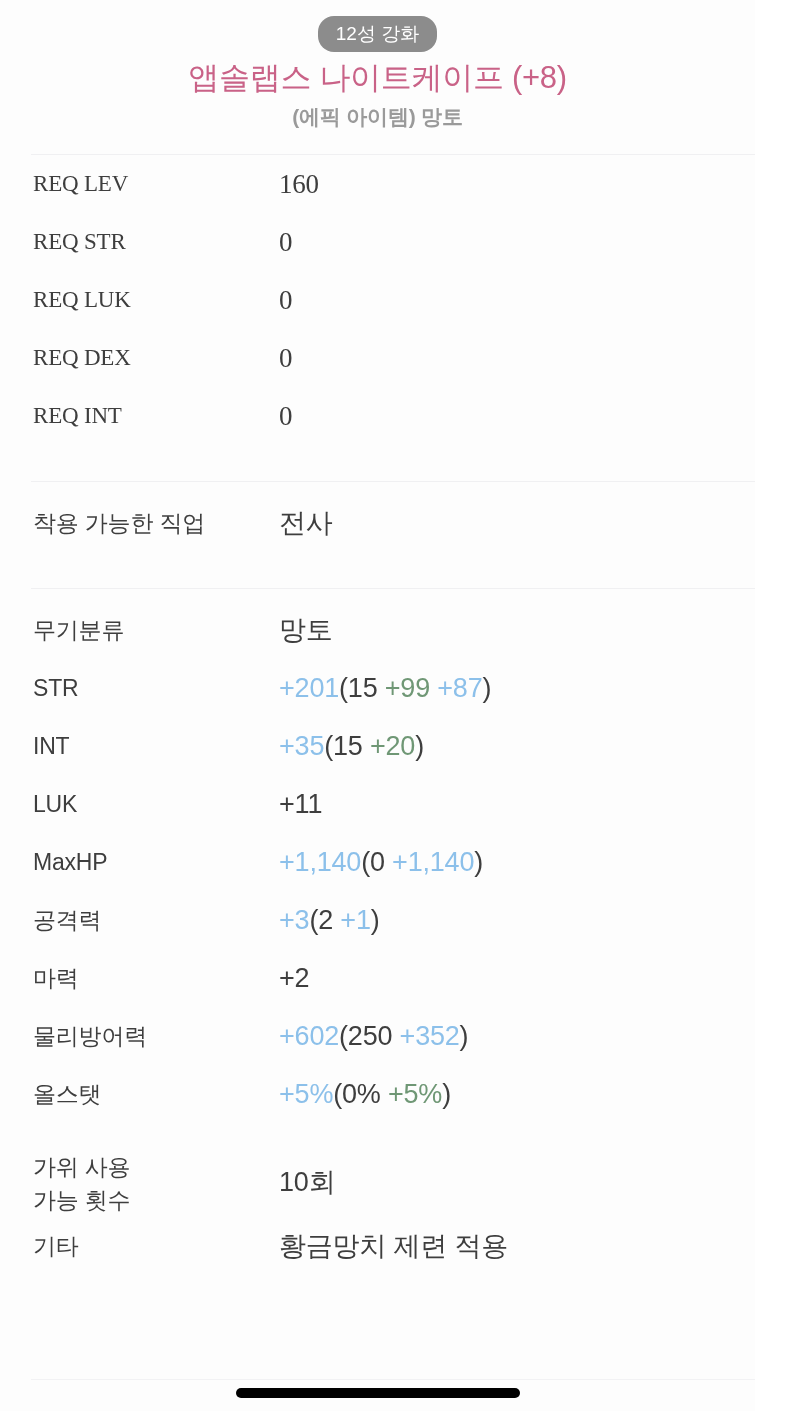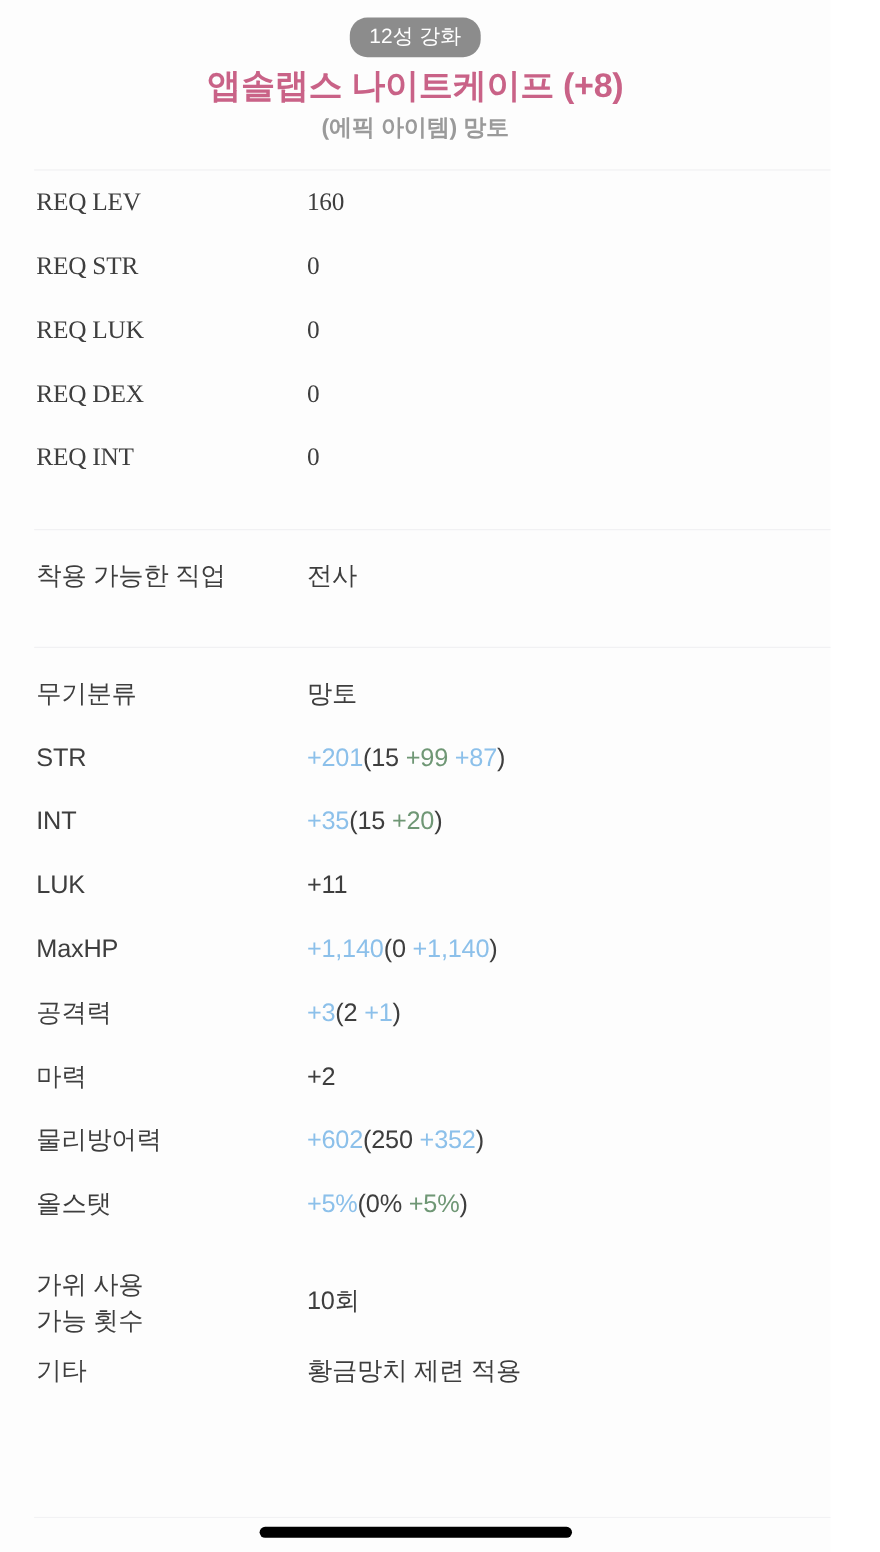--- a/index.html
+++ b/index.html
@@ -40,21 +40,21 @@
     font-size: 19px;
     line-height: 1;
     padding: 8px 18px 9px;
     border-radius: 16px;
     letter-spacing: 0px;
   }
   .item-title {
     margin: 13px 0 0;
     font-size: 31px;
     line-height: 1.12;
-    font-weight: 700;
+    font-weight: 400;
     color: #c96287;
     letter-spacing: -0.3px;
   }
   .item-subtitle {
     margin: 9px 0 0;
     font-size: 21px;
     line-height: 1.1;
     font-weight: 700;
     color: #9a9a9a;
     letter-spacing: -0.2px;
@@ -82,21 +82,21 @@
     width: 246px;
     flex: 0 0 246px;
     font-size: 23px;
     line-height: 30px;
     color: #3e3e3e;
     letter-spacing: -0.2px;
     white-space: pre-line;
   }
   .row .value {
     flex: 1 1 auto;
-    font-size: 23px;
+    font-size: 27px;
     line-height: 30px;
     color: #3e3e3e;
     letter-spacing: -0.2px;
   }
   .row.req { min-height: 58px; font-family: Liberation Serif, serif; }
   .row.pad-top { padding-top: 14px; }
 
   
   .c-blue  { color: #8cc0ea; }
   .c-green { color: #6f9775; }

